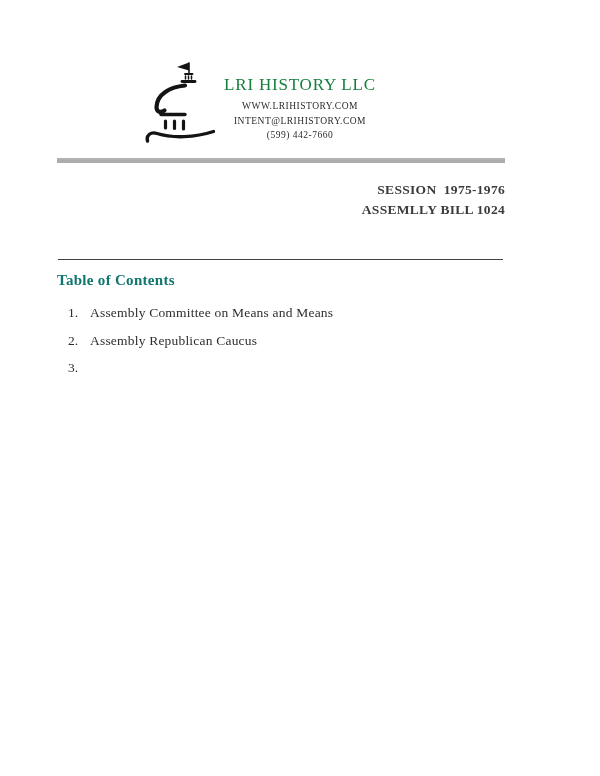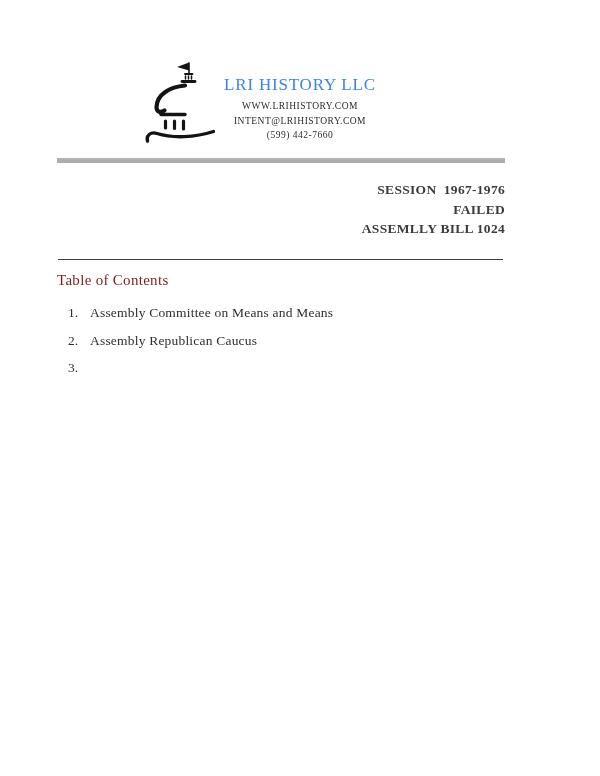--- a/index.html
+++ b/index.html
@@ -30,21 +30,21 @@
   .letterhead {
     position: absolute;
     left: 0;
     right: 0;
     top: 75px;
     text-align: center;
   }
   .company-name {
     font-size: 17px;
     letter-spacing: 0.8px;
-    color: #3b82f6;
+    color: #15803d;
     line-height: 20px;
     margin-bottom: 4px;
   }
   .contact-line {
     font-size: 9.5px;
     letter-spacing: 0.5px;
     line-height: 14.5px;
     color: #2b2b2b;
   }
 
@@ -81,23 +81,23 @@
   }
   .case-info div { white-space: pre; }
 
   
   .toc-title {
     position: absolute;
     left: 57px;
     top: 272px;
     margin: 0;
     font-size: 15px;
-    font-weight: normal;
+    font-weight: bold;
     letter-spacing: 0.3px;
-    color: #7f1d1d;
+    color: #0f766e;
   }
   .toc-list {
     position: absolute;
     left: 68px;
     top: 305px;
     margin: 0;
     padding: 0;
     list-style: none;
   }
   .toc-item {
@@ -145,22 +145,21 @@
   <div class="letterhead">
     <div class="company-name">LRI HISTORY LLC</div>
     <div class="contact-line">WWW.LRIHISTORY.COM</div>
     <div class="contact-line">INTENT@LRIHISTORY.COM</div>
     <div class="contact-line">(599) 442-7660</div>
   </div>
 
   <div class="rule-top"></div>
 
   <div class="case-info">
-    <div>SESSION  1967-1976</div>
-    <div>FAILED</div>
+    <div>SESSION  1975-1976</div>
     <div>ASSEMLLY BILL 1024</div>
   </div>
 
   <div class="rule-bottom"></div>
 
   <h2 class="toc-title">Table of Contents</h2>
 
   <ol class="toc-list">
     <li class="toc-item">
       <span class="toc-num">1.</span>

